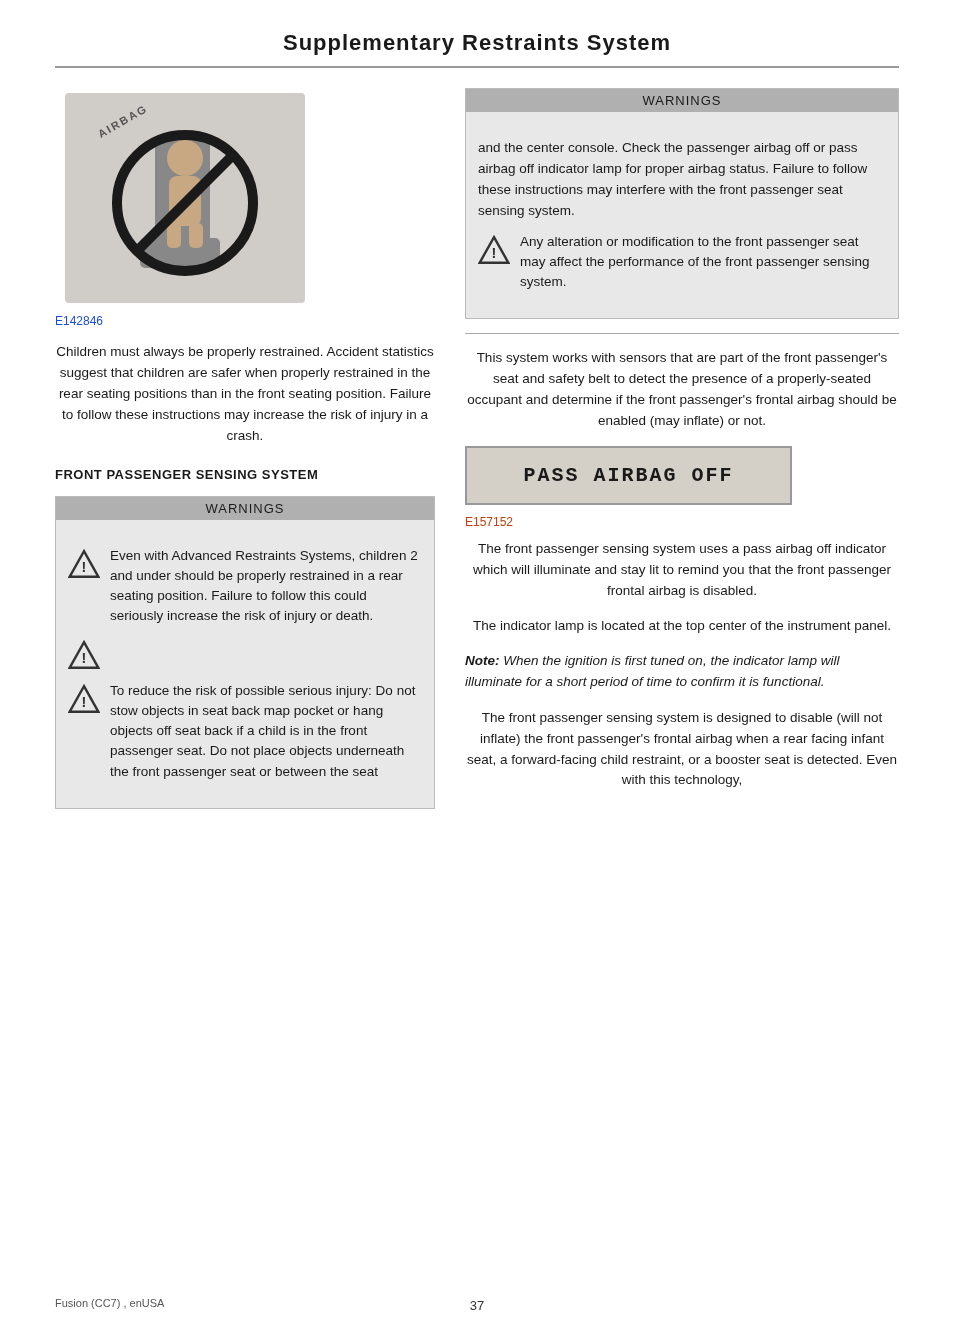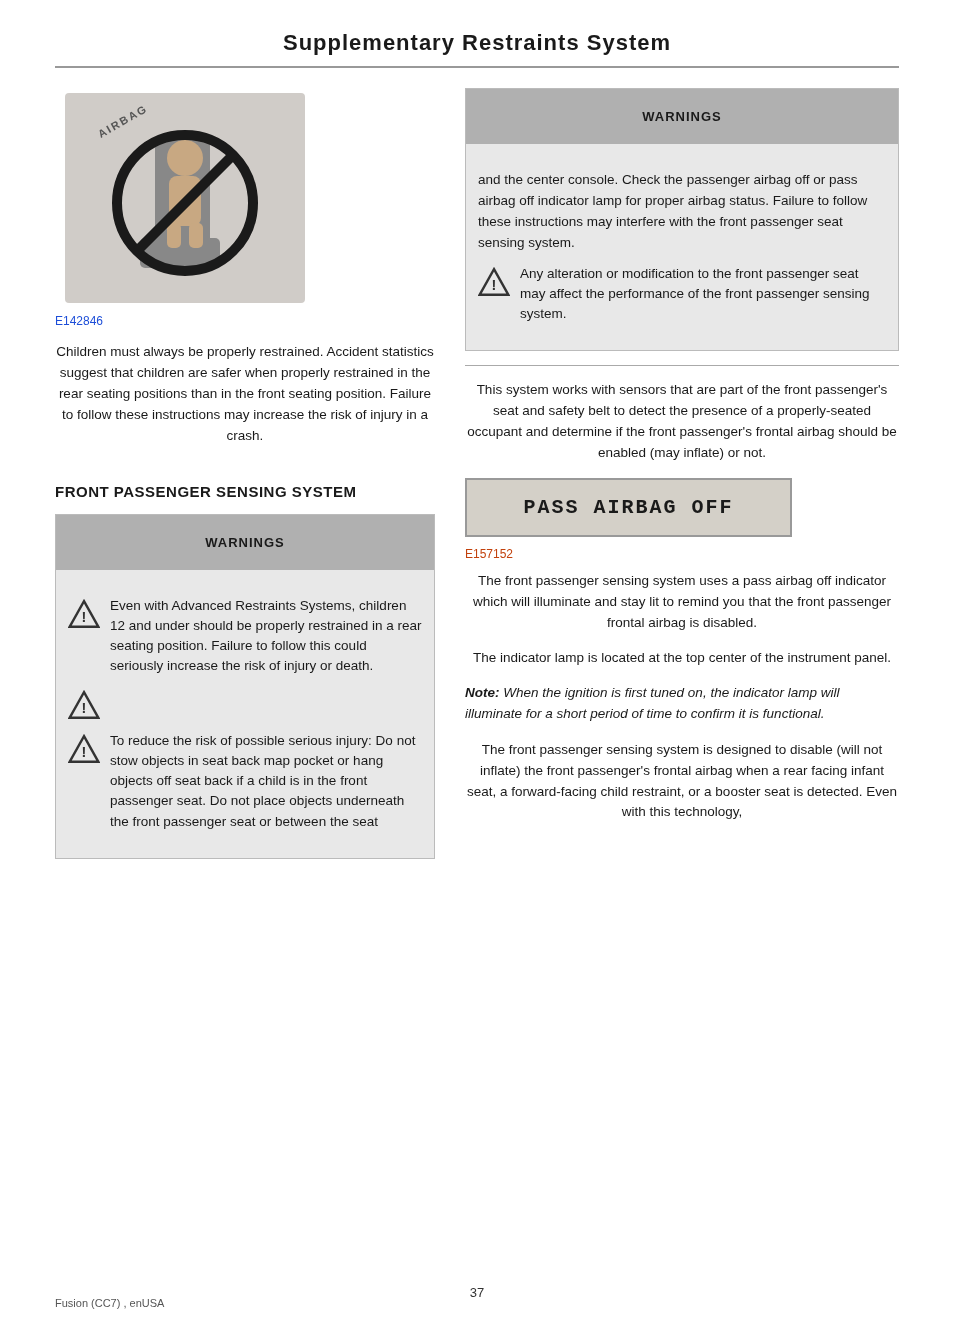--- a/index.html
+++ b/index.html
@@ -74,38 +74,38 @@
       color: #1d4ed8;
       margin-bottom: 14px;
     }
     .body-text {
       font-size: 13.5px;
       line-height: 1.55;
       margin-bottom: 14px;
       text-align: center;
     }
     .section-heading {
-      font-size: 15px;
+      font-size: 13px;
       font-weight: 900;
       letter-spacing: 0.5px;
-      margin-top: 36px;
+      margin-top: 20px;
       margin-bottom: 14px;
       font-family: Arial, sans-serif;
     }
     .warnings-box {
       background: #e8e8e8;
       border: 1px solid #bbb;
       margin-bottom: 14px;
     }
     .warnings-title {
       background: #b0b0b0;
       text-align: center;
-      font-weight: bold;
+      font-weight: normal;
       font-size: 13px;
-      padding: 20px 0;
+      padding: 4px 0;
       letter-spacing: 1px;
     }
     .warnings-content {
       padding: 26px 12px;
     }
     .warning-item {
       display: flex;
       gap: 10px;
       margin-bottom: 10px;
       font-size: 13.5px;
@@ -223,21 +223,21 @@
 
       <div class="warnings-box">
         <div class="warnings-title">WARNINGS</div>
         <div class="warnings-content">
 
           <div class="warning-item">
             <svg class="warning-icon warn-triangle" viewBox="0 0 40 36" width="36" height="32">
               <polygon points="20,2 38,34 2,34" fill="none" stroke="#333" stroke-width="3"></polygon>
               <text x="20" y="28" text-anchor="middle" font-size="18" font-weight="bold" fill="#333">!</text>
             </svg>
-            <span class="warning-text">Even with Advanced Restraints Systems, children 12 and under should be properly restrained in a rear seating position. Failure to follow this could seriously increase the risk of injury or death.</span>
+            <span class="warning-text">Even with Advanced Restraints Systems, children 2 and under should be properly restrained in a rear seating position. Failure to follow this could seriously increase the risk of injury or death.</span>
           </div>
 
           <div class="warning-item">
             <svg class="warning-icon warn-triangle" viewBox="0 0 40 36" width="36" height="32">
               <polygon points="20,2 38,34 2,34" fill="none" stroke="#333" stroke-width="3"></polygon>
               <text x="20" y="28" text-anchor="middle" font-size="18" font-weight="bold" fill="#333">!</text>
             </svg>
           </div>
 
           <div class="warning-item">
@@ -288,13 +288,13 @@
 
       <p class="body-text">The front passenger sensing system is designed to disable (will not inflate) the front passenger's frontal airbag when a rear facing infant seat, a forward-facing child restraint, or a booster seat is detected. Even with this technology,</p>
 
     </div>
 
   </div>
 
 </div>
 
 <div class="footer-model">Fusion (CC7) , enUSA</div>
-<div class="page-number" style="position:absolute;bottom:29px;left:0;right:0;text-align:center;">37</div>
+<div class="page-number" style="position:absolute;bottom:16px;left:0;right:0;text-align:center;">37</div>
 
 </body></html>

